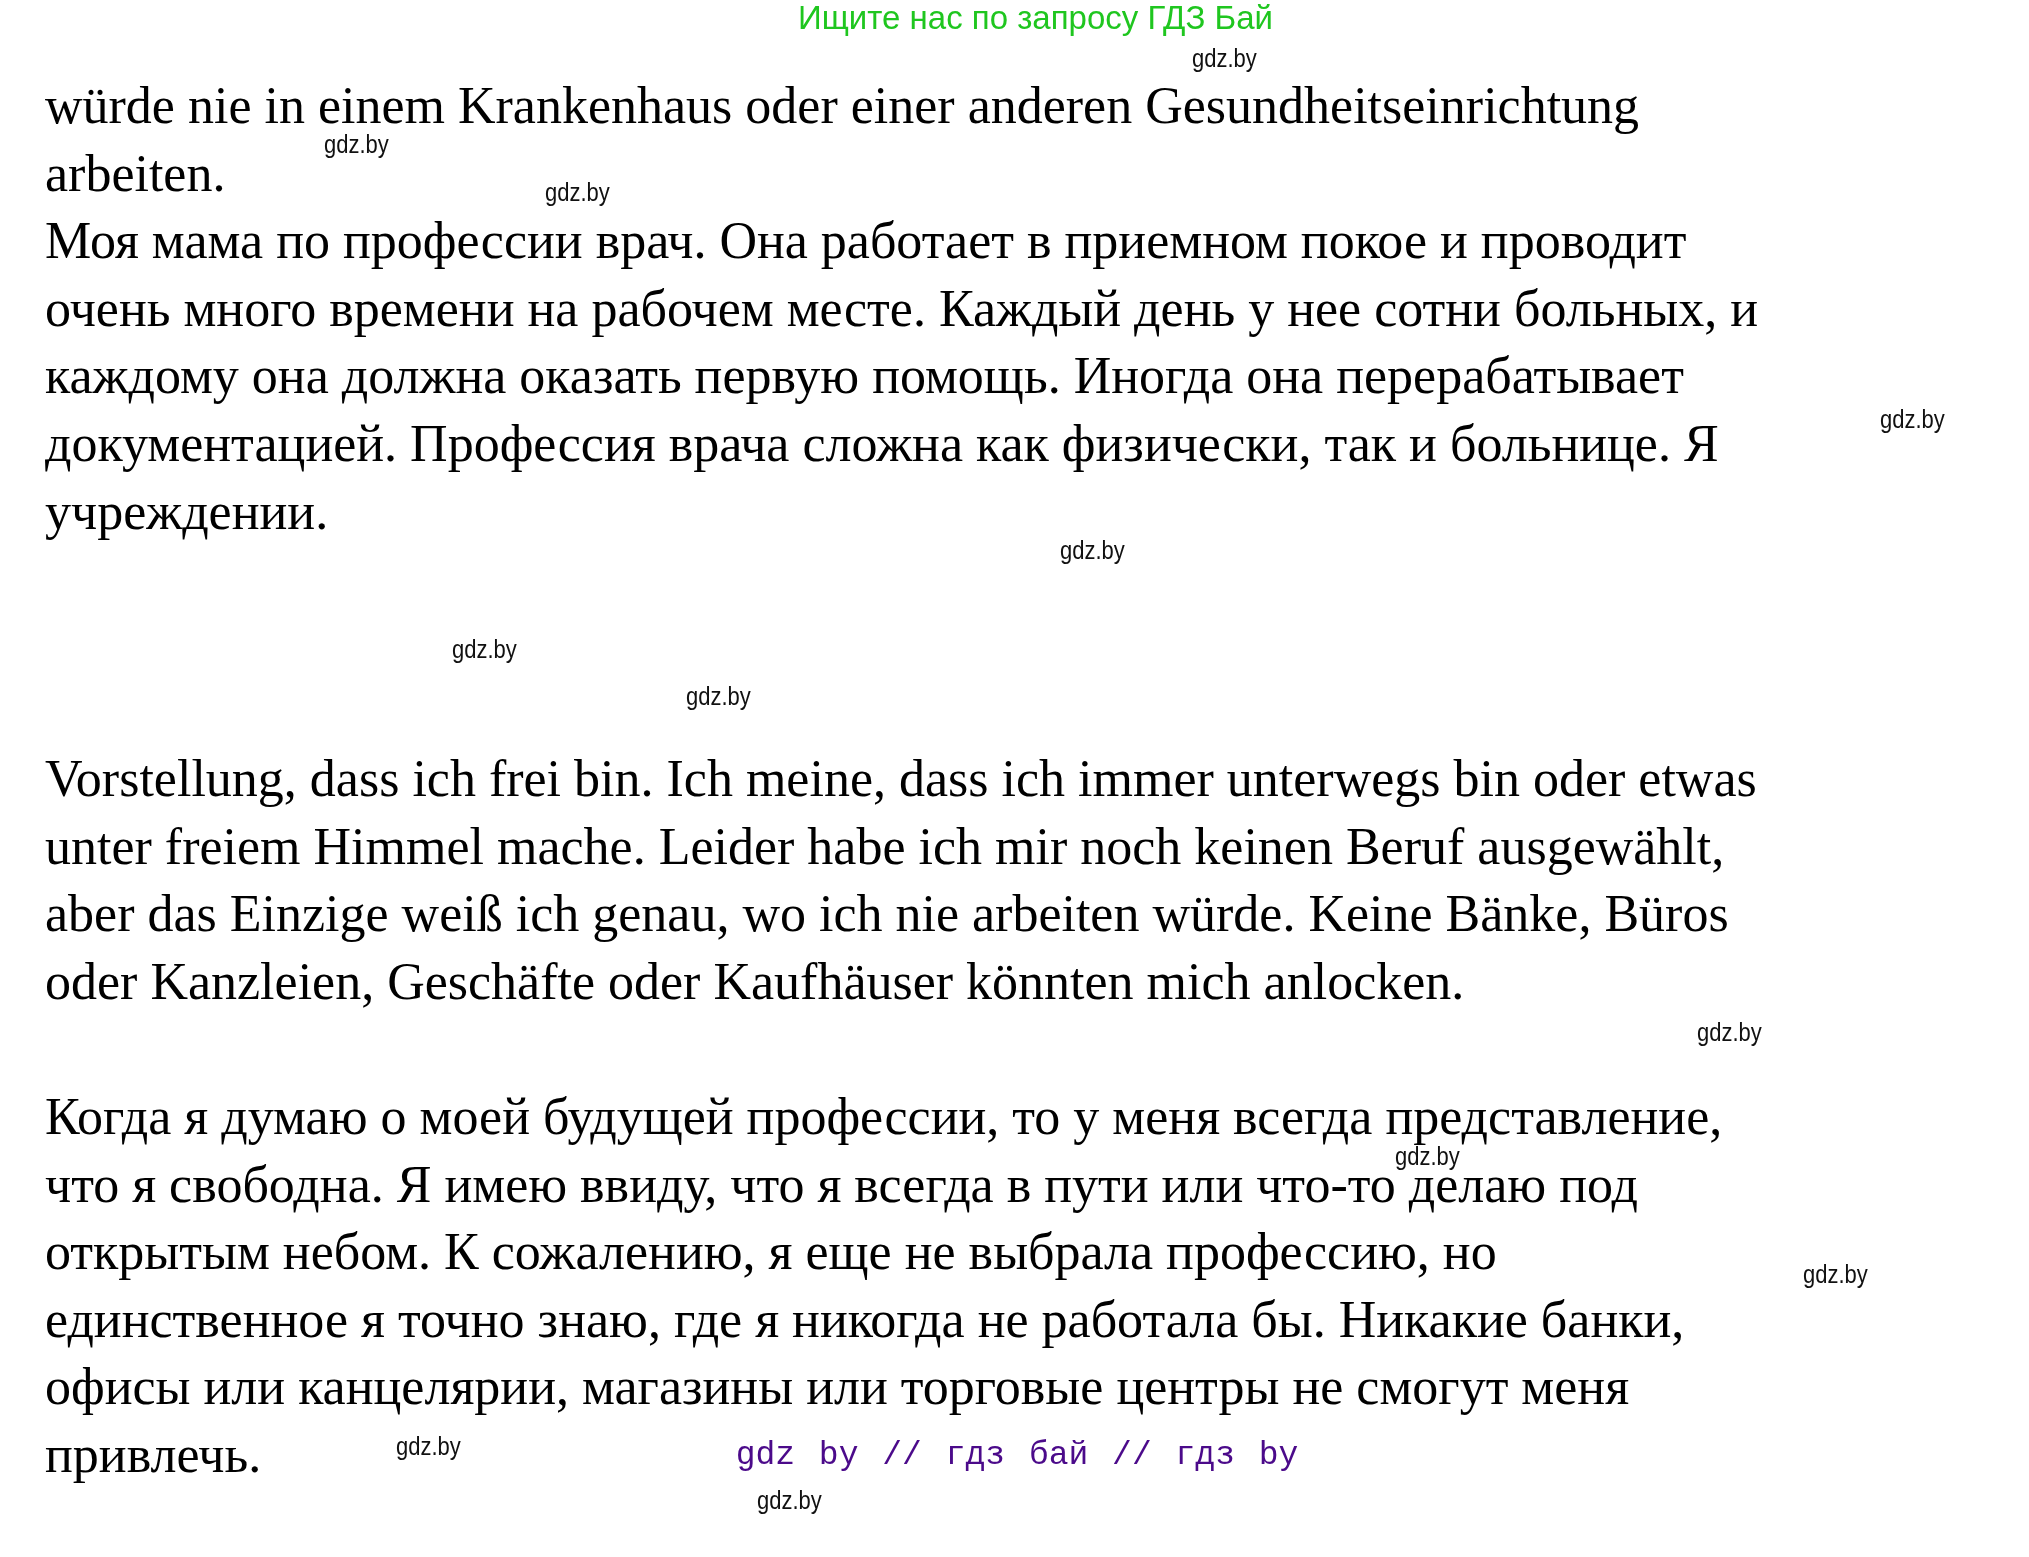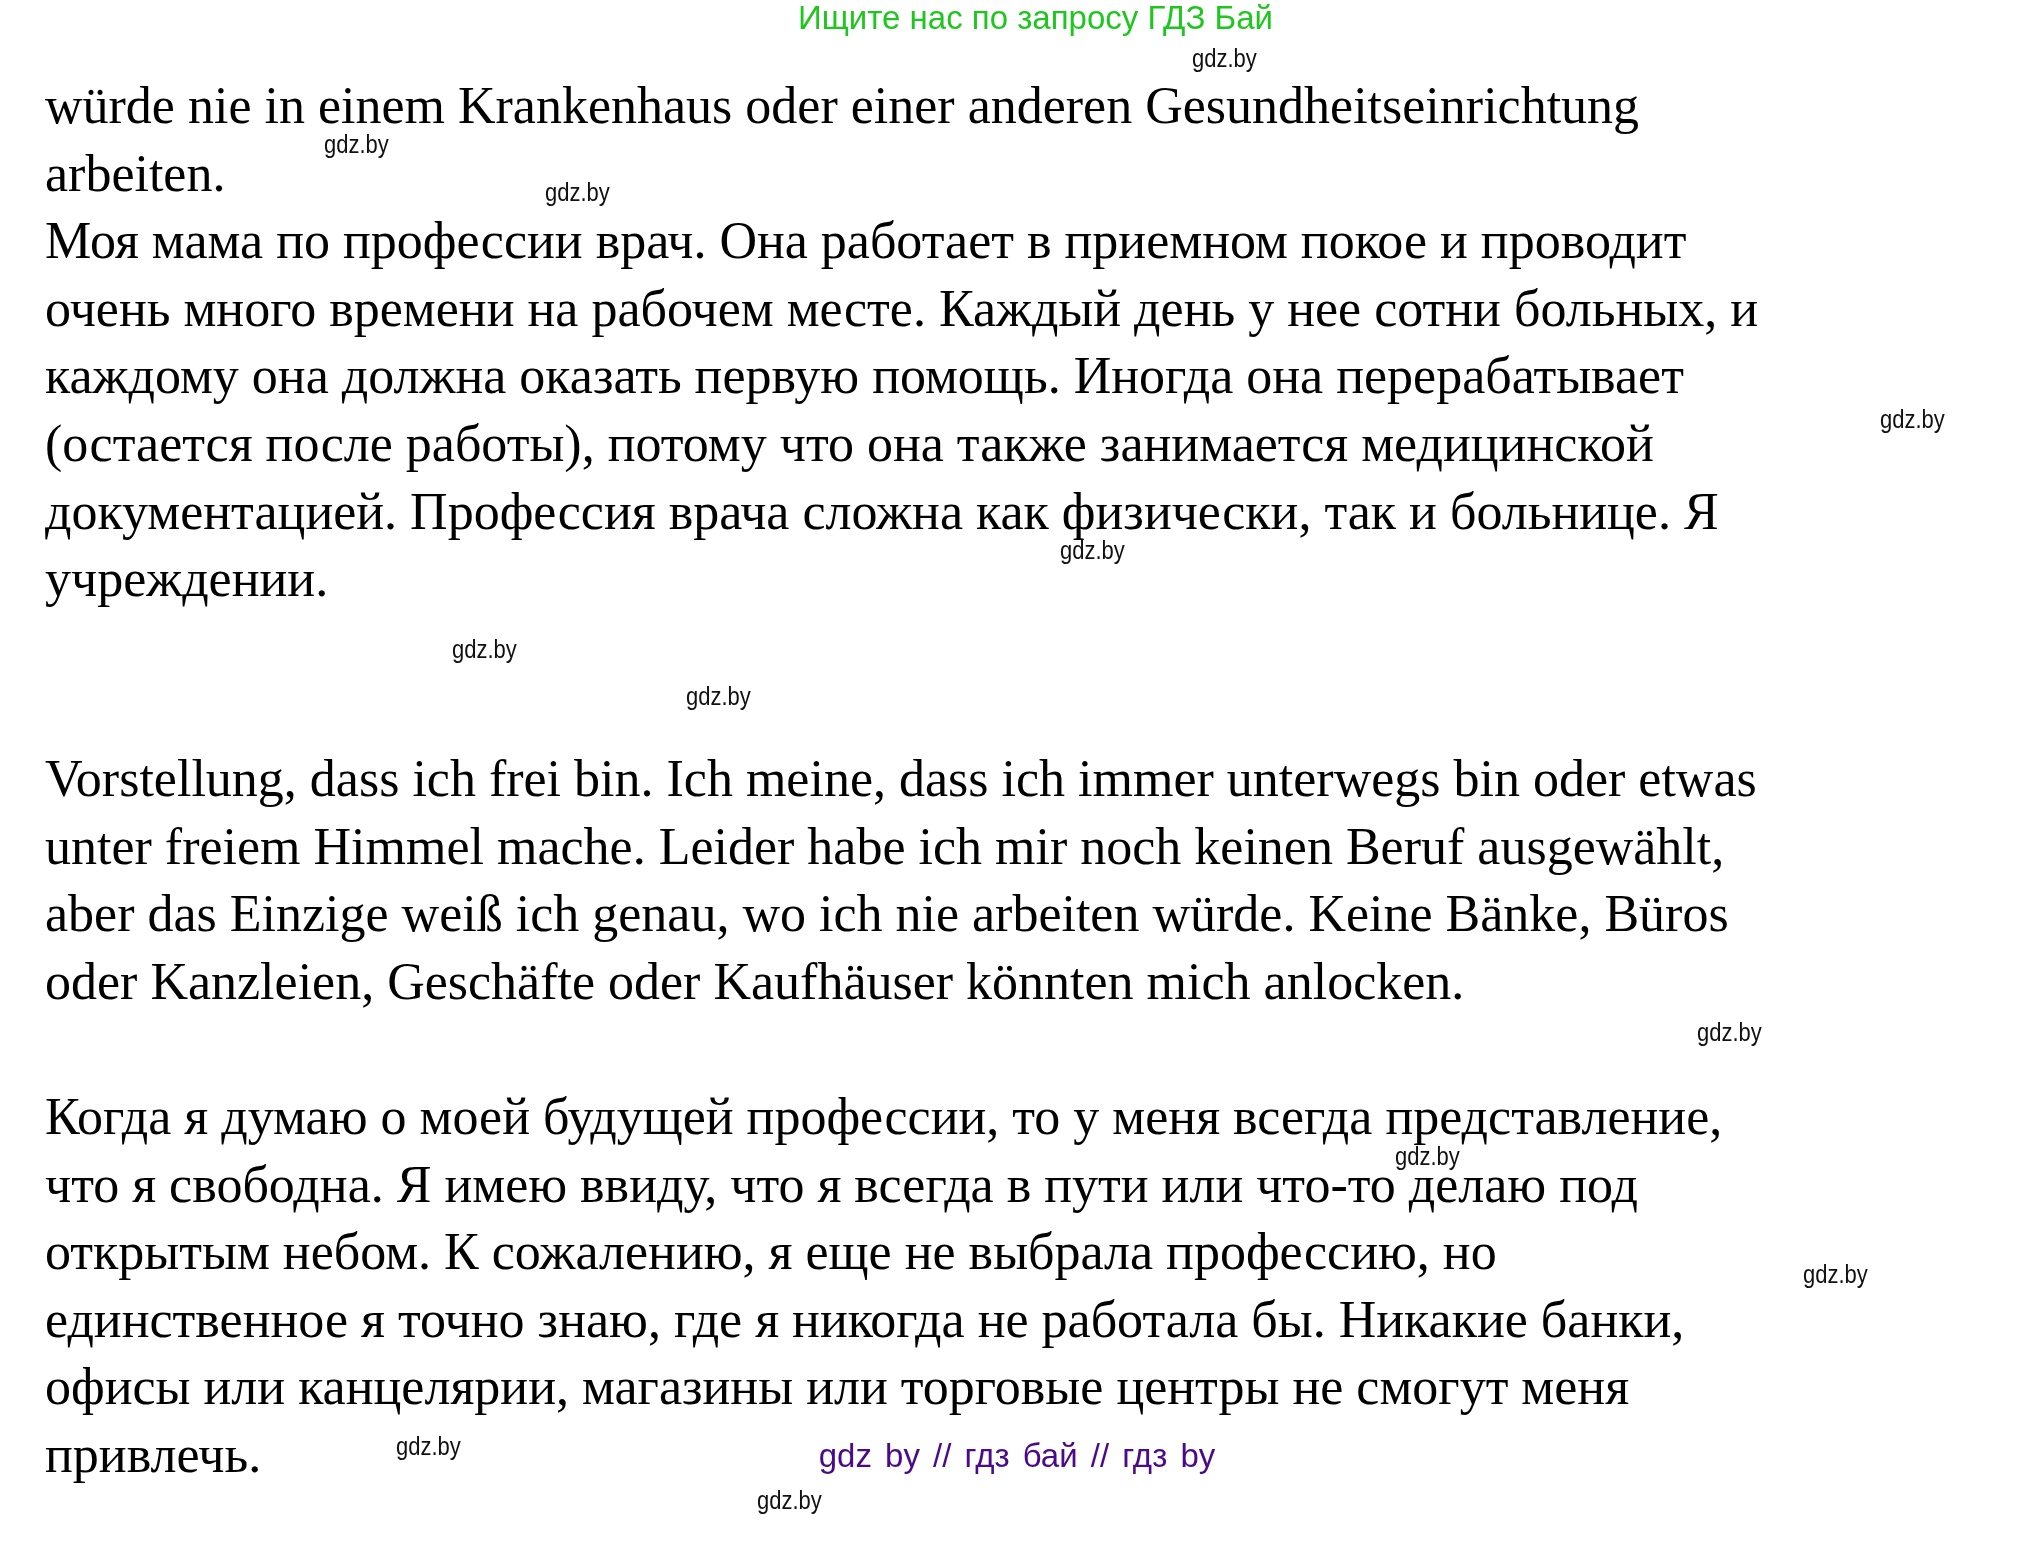--- a/index.html
+++ b/index.html
@@ -24,42 +24,41 @@
     position: absolute;
     font-family: "Liberation Sans", sans-serif;
     font-size: 25px; line-height: 28px;
     color: #111111;
     white-space: nowrap;
     transform: scaleX(0.88); transform-origin: left top;
   }
   .footer {
     position: absolute; left: 0; width: 2029px; top: 1438px;
     text-align: center;
-    font-family: Liberation Sans, sans-serif;
+    font-family: Liberation Mono, monospace;
     font-size: 33px; line-height: 36px;
     color: #4b0a8a;
     padding-left: 5px; box-sizing: border-box;
     word-spacing: 4px;
   }
 </style>
 </head>
 <body>
 
 <div class="header-note">Ищите нас по запросу ГДЗ Бай</div>
 
 <div class="para" style="top:70px;">
   <span class="line">würde nie in einem Krankenhaus oder einer anderen Gesundheitseinrichtung</span>
   <span class="line">arbeiten.</span>
 </div>
 
 <div class="para" style="top:205.2px;">
   <span class="line">Моя мама по профессии врач. Она работает в приемном покое и проводит</span>
   <span class="line">очень много времени на рабочем месте. Каждый день у нее сотни больных, и</span>
   <span class="line">каждому она должна оказать первую помощь. Иногда она перерабатывает</span>
-  <span class="line">(остается после работы), потому что она также занимается медицинской</span>
   <span class="line">документацией. Профессия врача сложна как физически, так и больнице. Я</span>
   <span class="line">учреждении.</span>
 </div>
 
 <div class="para" style="top:743px;">
   <span class="line">Vorstellung, dass ich frei bin. Ich meine, dass ich immer unterwegs bin oder etwas</span>
   <span class="line">unter freiem Himmel mache. Leider habe ich mir noch keinen Beruf ausgewählt,</span>
   <span class="line">aber das Einzige weiß ich genau, wo ich nie arbeiten würde. Keine Bänke, Büros</span>
   <span class="line">oder Kanzleien, Geschäfte oder Kaufhäuser könnten mich anlocken.</span>
 </div>

